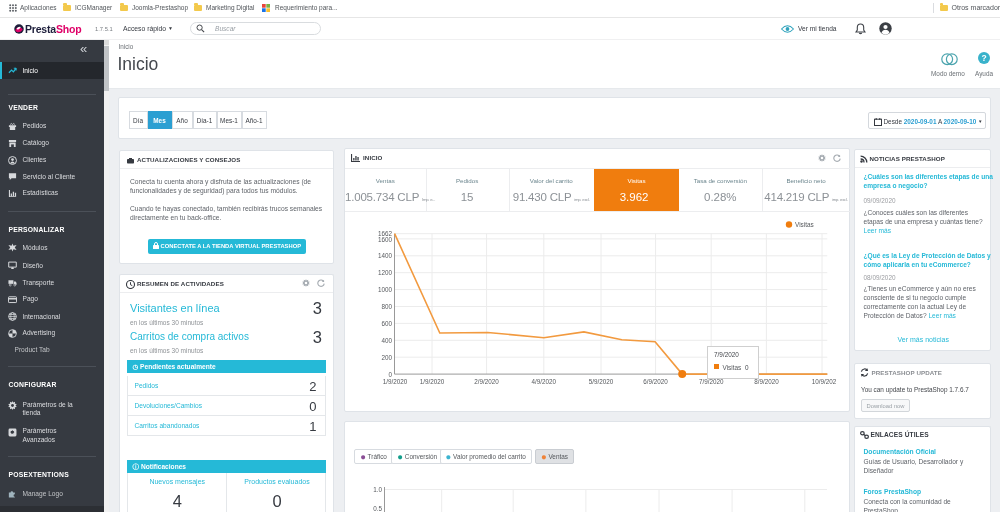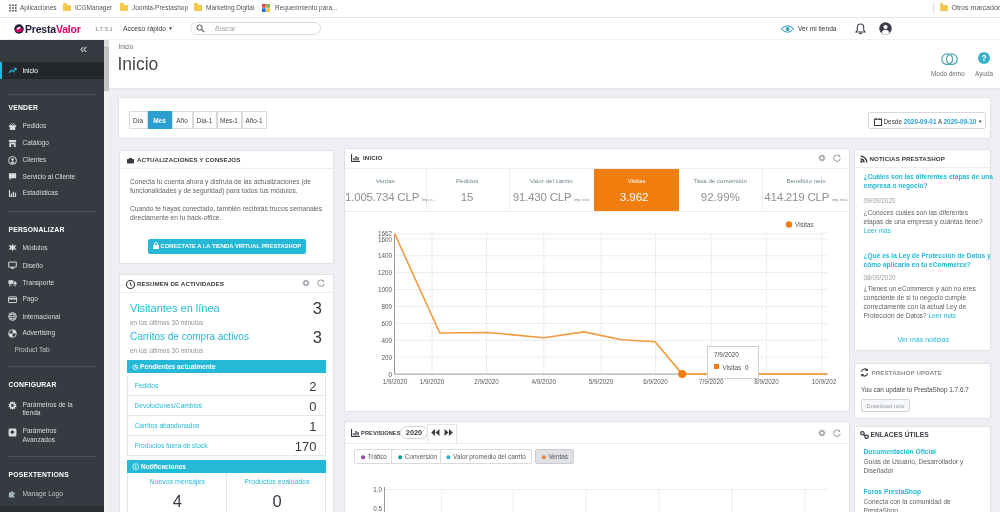--- a/index.html
+++ b/index.html
@@ -83,21 +83,21 @@
     <span class="abs" style="left:932.5px;top:3px;width:1px;height:10px;background:#dadce0"></span>
     <span class="folder" style="left:939.5px"></span>
     <span class="bm" style="left:951.5px;font-size:7px">Otros marcadores</span>
   </div>
   <div class="abs" id="pshead">
     <svg class="abs" style="left:13.5px;top:5.5px" width="10" height="10" viewBox="0 0 16 16">
       <circle cx="8" cy="8" r="7.6" fill="#1c1d3a"></circle>
       <path d="M2 10 Q5 4 9 5 Q13 6 14 9 Q10 14 5 13 Q2.5 12 2 10Z" fill="#df0067"></path>
       <path d="M4 7 Q7 3.6 11 4.6 Q9 8 6 9Z" fill="#fff"></path>
     </svg>
-    <span class="abs" style="left:25px;top:4.5px;font-size:10.5px;font-weight:bold;color:#1c1d3a;letter-spacing:-.2px">Presta<span style="color:#df0067">Valor</span></span>
+    <span class="abs" style="left:25px;top:4.5px;font-size:10.5px;font-weight:bold;color:#1c1d3a;letter-spacing:-.2px">Presta<span style="color:#df0067">Shop</span></span>
     <span class="abs" style="left:95px;top:8px;font-size:5.8px;color:#787d83">1.7.5.1</span>
     <span class="abs" style="left:123px;top:6.5px;font-size:6.8px;color:#363a41">Acceso rápido <span style="font-size:5px;vertical-align:1px">▼</span></span>
     <span class="abs" style="left:190px;top:3.5px;width:131px;height:13.5px;border:1px solid #d9dcdf;border-radius:7px;background:#fff"></span>
     <svg class="abs" style="left:196px;top:6px" width="9" height="9" viewBox="0 0 10 10">
         <circle cx="4" cy="4" r="2.9" fill="none" stroke="#44474c" stroke-width="1.1"></circle>
         <line x1="6.2" y1="6.2" x2="9" y2="9" stroke="#44474c" stroke-width="1.2"></line>
       </svg>
     <span class="abs" style="left:215px;top:6.5px;font-size:6.6px;font-style:italic;color:#9aa0a6">Buscar</span>
     <svg class="abs" style="left:781px;top:6px" width="13" height="10" viewBox="0 0 13 10">
         <path d="M.5 5 Q6.5 -1.5 12.5 5 Q6.5 11.5 .5 5Z" fill="none" stroke="#30a3bd" stroke-width="1.1"></path>
@@ -172,21 +172,21 @@
       <span class="txt" style="left:0;top:8px;width:80.6px;text-align:center;font-size:6.2px;color:#6c868e">Ventas</span>
       <span class="txt" style="left:80.6px;top:8px;width:83px;text-align:center;font-size:6.2px;color:#6c868e">Pedidos</span>
       <span class="txt" style="left:163.8px;top:8px;width:85px;text-align:center;font-size:6.2px;color:#6c868e">Valor del carrito</span>
       <span class="txt" style="left:249.1px;top:8px;width:84.7px;text-align:center;font-size:6.2px;color:#fff">Visitas</span>
       <span class="txt" style="left:333.8px;top:8px;width:83px;text-align:center;font-size:6.2px;color:#6c868e">Tasa de conversión</span>
       <span class="txt" style="left:417px;top:8px;width:88px;text-align:center;font-size:6.2px;color:#6c868e">Beneficio neto</span>
       <span class="txt" style="left:0;top:22.5px;width:80.6px;text-align:center;font-size:11.5px;letter-spacing:-.2px;color:#8c9196">1.005.734 CLP <span style="font-size:4.2px">Imp. e...</span></span>
       <span class="txt" style="left:80.6px;top:22.5px;width:83px;text-align:center;font-size:11.5px;color:#8c9196">15</span>
       <span class="txt" style="left:163.8px;top:22.5px;width:85px;text-align:center;font-size:11.5px;letter-spacing:-.2px;color:#8c9196">91.430 CLP <span style="font-size:4.2px">imp. excl.</span></span>
       <span class="txt" style="left:249.1px;top:22.5px;width:80px;text-align:center;font-size:11.5px;color:#fff">3.962</span>
-      <span class="txt" style="left:333.8px;top:22.5px;width:83px;text-align:center;font-size:11.5px;color:#8c9196">92.99%</span>
+      <span class="txt" style="left:333.8px;top:22.5px;width:83px;text-align:center;font-size:11.5px;color:#8c9196">0.28%</span>
       <span class="txt" style="left:417px;top:22.5px;width:88px;text-align:center;font-size:11.5px;letter-spacing:-.2px;color:#8c9196">414.219 CLP <span style="font-size:4.2px">imp. excl.</span></span>
     </div>
 
     <svg class="abs" style="left:0;top:62.5px" width="505" height="200" viewBox="0 0 505 200">
       <g stroke="#ececec" stroke-width="1">
         <line x1="49.5" y1="21.7" x2="482.3" y2="21.7"></line>
         <line x1="49.5" y1="26.9" x2="482.3" y2="26.9"></line>
         <line x1="49.5" y1="43.8" x2="482.3" y2="43.8"></line>
         <line x1="49.5" y1="60.7" x2="482.3" y2="60.7"></line>
         <line x1="49.5" y1="77.6" x2="482.3" y2="77.6"></line>
@@ -236,43 +236,20 @@
         <rect x="362.5" y="134.5" width="51" height="32" fill="#fff" stroke="#cfcfcf" stroke-width="1"></rect>
         <text x="369" y="145" font-family="Liberation Sans" font-size="6.4" fill="#44474c">7/9/2020</text>
         <rect x="369" y="152" width="5" height="5" fill="#f07d0e"></rect>
         <text x="377.5" y="157.5" font-family="Liberation Sans" font-size="6.4" fill="#55585c">Visitas</text>
         <text x="400" y="157.5" font-family="Liberation Sans" font-size="6.4" fill="#44474c">0</text>
       </g>
     </svg>
   </div>
 
   <div class="panel" style="left:344px;top:420.5px;width:505.5px;height:95px">
-    <div class="phead" style="height:22px">
-      <svg class="abs" style="left:6px;top:7px" width="9" height="8" viewBox="0 0 9 8">
-          <path d="M0 0h1.1v8H0zM0 7h9v1H0z" fill="#363a41"></path>
-          <path d="M2.2 4h1.3v2.5H2.2zM4.3 2h1.3v4.5H4.3zM6.4 3H7.7v3.5H6.4z" fill="#363a41"></path>
-        </svg>
-      <span class="t" style="left:16px;top:8px;font-size:5.7px">PREVISIONES</span>
-      <span class="abs" style="left:55px;top:4px;width:28px;height:13px;border:1px solid #d0d4d9;border-radius:7px;background:#fff;font-size:7.4px;font-weight:bold;color:#363a41;text-align:center;line-height:12.5px">2020</span>
-      <span class="abs" style="left:82px;top:2px;width:30px;height:19.5px;border:1px solid #e3e6ea;border-bottom:none;background:#fff"></span>
-        <svg class="abs" style="left:86px;top:7px" width="9" height="7" viewBox="0 0 10 8">
-          <path d="M4.5 0 L4.5 8 L0 4Z M9.5 0 L9.5 8 L5 4Z" fill="#363a41"></path>
-        </svg>
-      <svg class="abs" style="left:99px;top:7px" width="9" height="7" viewBox="0 0 10 8">
-          <path d="M.5 0 L.5 8 L5 4Z M5.5 0 L5.5 8 L10 4Z" fill="#363a41"></path>
-        </svg>
-      <svg class="gearico" style="right:23px;top:7px" viewBox="0 0 10 10">
-          <path d="M5 0 L5.8 1.8 L7.8 .9 L7.6 3 L9.8 3.4 L8.4 5 L9.8 6.6 L7.6 7 L7.8 9.1 L5.8 8.2 L5 10 L4.2 8.2 L2.2 9.1 L2.4 7 L.2 6.6 L1.6 5 L.2 3.4 L2.4 3 L2.2 .9 L4.2 1.8Z" fill="#a5abb1"></path>
-          <circle cx="5" cy="5" r="1.6" fill="#fff"></circle>
-        </svg>
-      <svg class="refico" style="right:8px;top:7px" viewBox="0 0 10 10">
-          <path d="M8.5 3.2 A4 4 0 1 0 9 5.8" fill="none" stroke="#a5abb1" stroke-width="1.4"></path>
-          <path d="M8.8 1 L8.8 3.8 L6 3.8Z" fill="#a5abb1"></path>
-        </svg>
-    </div>
     <div class="abs" style="left:9.2px;top:27.7px;height:14.5px;border:1px solid #d7dbe0;border-radius:2px;background:#fff;font-size:6.4px;color:#55585c;line-height:14px;padding:0 5px">
       <span style="color:#8b4f96;font-size:9.5px;vertical-align:-1px">●</span> Tráfico</div>
     <div class="abs" style="left:46.3px;top:27.7px;height:14.5px;border:1px solid #d7dbe0;border-radius:2px;background:#fff;font-size:6.4px;color:#55585c;line-height:14px;padding:0 5px">
       <span style="color:#139e8b;font-size:9.5px;vertical-align:-1px">●</span> Conversión</div>
     <div class="abs" style="left:94.6px;top:27.7px;height:14.5px;border:1px solid #d7dbe0;border-radius:2px;background:#fff;font-size:6.4px;color:#55585c;line-height:14px;padding:0 5px">
       <span style="color:#3cb4d0;font-size:9.5px;vertical-align:-1px">●</span> Valor promedio del carrito</div>
     <div class="abs" style="left:189.9px;top:27.7px;height:14.5px;border:1px solid #c9cdd2;border-radius:2px;background:#dfe1e4;font-size:6.4px;color:#55585c;line-height:14px;padding:0 5px">
       <span style="color:#ef8339;font-size:9.5px;vertical-align:-1px">●</span> Ventas</div>
     <svg class="abs" style="left:0;top:58px" width="505" height="37" viewBox="0 0 505 37">
       <g stroke="#ececec" stroke-width="1">
@@ -335,24 +312,20 @@
         <span class="v">2</span>
       </div>
     <div class="prow" style="top:121px">
         <span class="l">Devoluciones/Cambios</span>
         <span class="v">0</span>
       </div>
     <div class="prow" style="top:141px">
         <span class="l">Carritos abandonados</span>
         <span class="v">1</span>
       </div>
-    <div class="prow" style="top:161px">
-        <span class="l">Productos fuera de stock</span>
-        <span class="v">170</span>
-      </div>
     <div class="bluebar" style="top:185px"><span style="margin-left:6px">ⓘ Notificaciones</span></div>
     <div class="prow" style="top:198px;height:48px;border-bottom:none">
       <span class="abs" style="left:0;top:0;width:99.5px;height:100%;border-right:1px solid #e4e7ea"></span>
       <span class="txt blue" style="left:0;top:5px;width:99.5px;text-align:center;font-size:7px">Nuevos mensajes</span>
       <span class="txt blue" style="left:100px;top:5px;width:99px;text-align:center;font-size:7px">Productos evaluados</span>
       <span class="txt" style="left:0;top:19px;width:99.5px;text-align:center;font-size:16.5px;color:#363a41">4</span>
       <span class="txt" style="left:100px;top:19px;width:99px;text-align:center;font-size:16.5px;color:#363a41">0</span>
     </div>
   </div>
 

